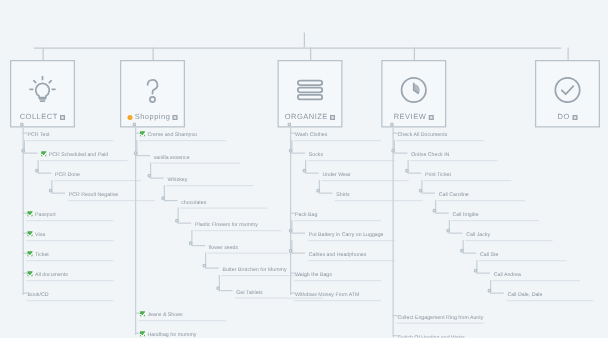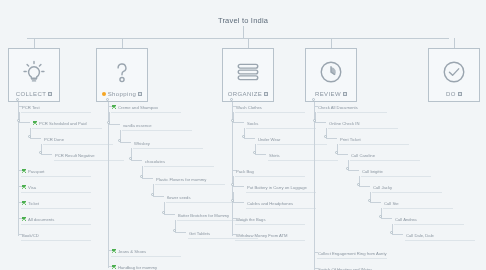--- a/index.html
+++ b/index.html
@@ -76,21 +76,20 @@
   .knob{
     position:absolute; width:3px; height:3px; border-radius:50%;
     border:1px solid #b4c0c9; background:#f2f5f7;
   }
 </style>
 </head>
 <body>
 
 <div id="canvas">
 
-  <div id="root-title">Travel to India</div>
   <div id="root-stem"></div>
   <div id="trunk"></div>
 
   <div id="cards-layer">
       <div class="card-drop" style="left: 34px;"></div>
       <div class="card" style="left: 8px;">
         <div class="card-icon">
           <svg width="26" height="26" viewBox="0 0 24 24">
         <path stroke="#9aa5af" fill="none" stroke-width="1.3" stroke-linecap="round" stroke-linejoin="round" d="M9.5 16.5a5 5 0 1 1 5 0v1.2h-5z"></path>
         <path stroke="#9aa5af" fill="none" stroke-width="1.3" stroke-linecap="round" stroke-linejoin="round" d="M10 18.6h4M10.6 20.2h2.8"></path>

